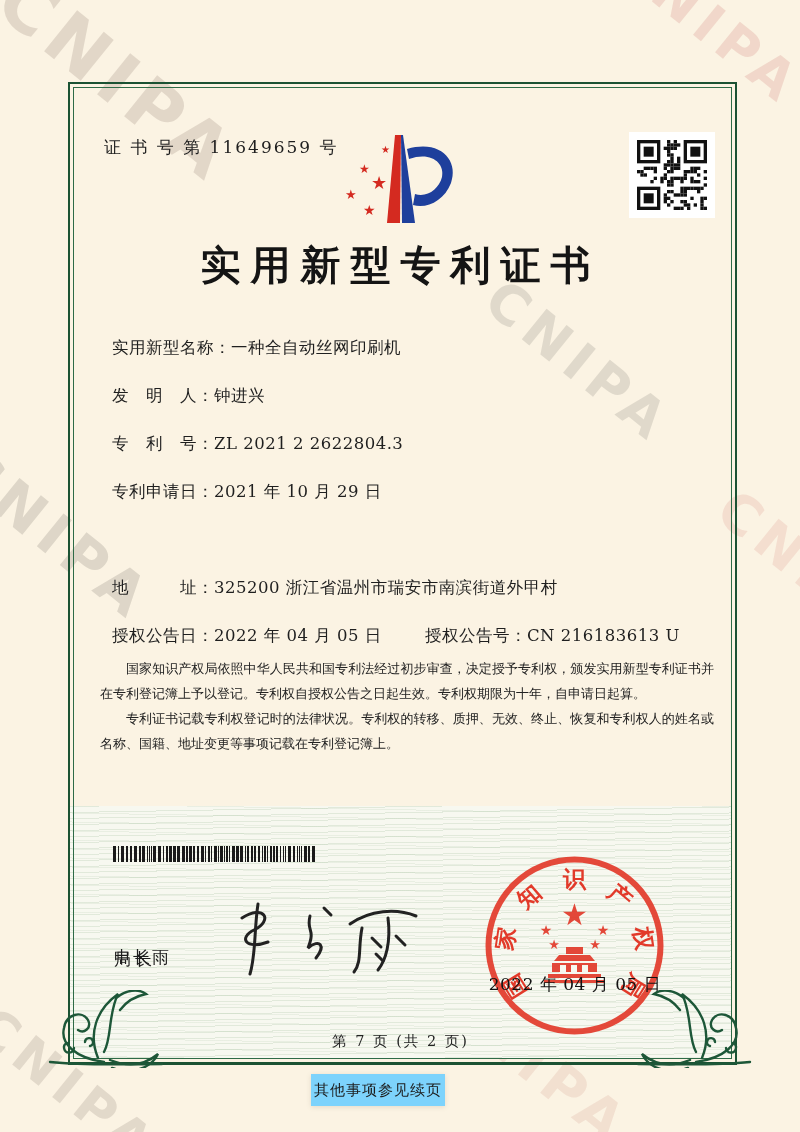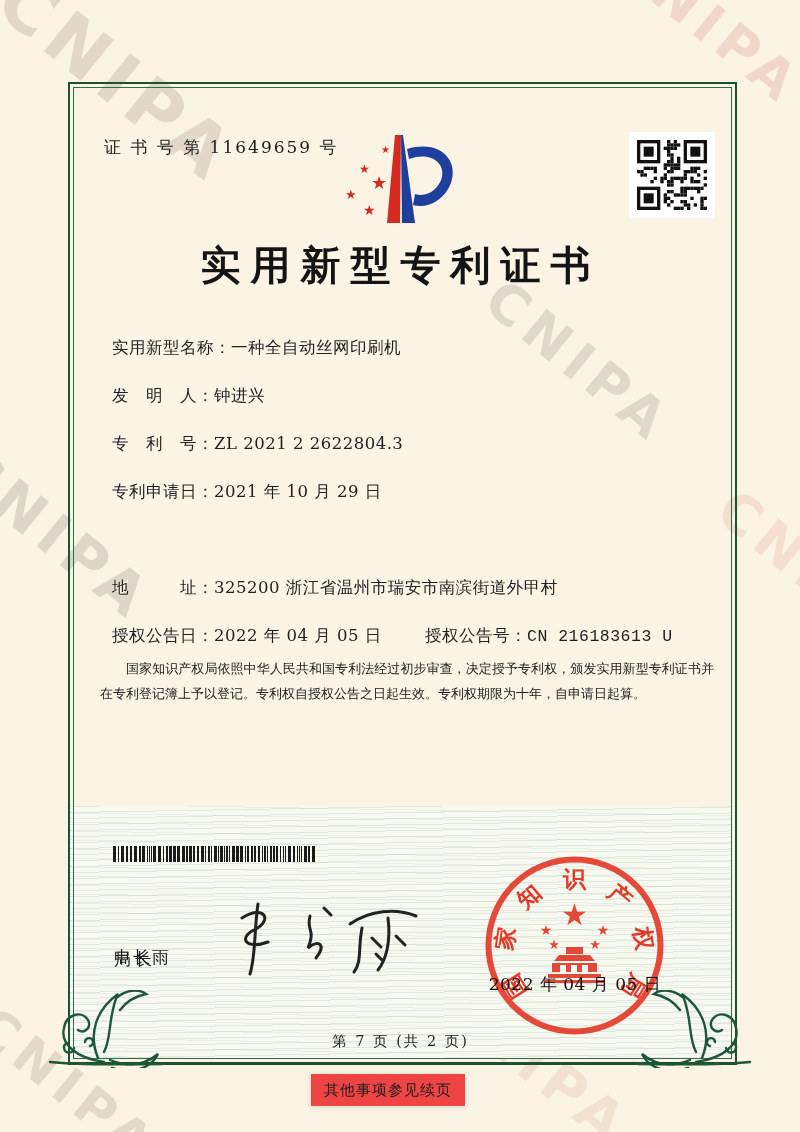--- a/index.html
+++ b/index.html
@@ -18,42 +18,42 @@
   .abs{position:absolute;z-index:3;}
   .cert-no{left:104px;top:136px;font-size:17px;letter-spacing:2px;color:#1e1e1e;}
   .logo{left:333px;top:130px;width:126px;height:100px;}
   .qr-box{left:629px;top:132px;width:86px;height:86px;background:#ffffff;}
   .qr-box svg{position:absolute;left:8px;top:8px;}
   .title{left:68px;top:238px;width:665px;text-align:center;font-size:40px;font-weight:bold;
       letter-spacing:10px;color:#141414;}
   .field-row{left:112px;width:560px;font-size:16.5px;color:#1f1f1f;letter-spacing:0.5px;white-space:nowrap;}
   .field-label{display:inline;}
   .field-value{display:inline;}
-  .pair2{position:absolute;left:313px;top:0;white-space:nowrap;font-family:Liberation Mono, monospace;}
+  .pair2{position:absolute;left:313px;top:0;white-space:nowrap;}
   .paragraphs{left:100px;top:656px;width:614px;font-size:13px;line-height:25px;color:#222;
       text-align:justify;}
   .paragraphs p{margin:0;text-indent:2em;}
   .barcode{left:113px;top:846px;width:205px;height:16px;display:flex;align-items:stretch;}
   .barcode div{height:100%;}
   .issuer-title{left:114px;top:912px;font-size:17px;letter-spacing:4px;color:#1d1d1d;
       font-family:"DejaVu Sans","Liberation Sans",sans-serif;margin-top:36px;}
   .issuer-name{left:114px;top:946px;font-size:17px;letter-spacing:2px;color:#1d1d1d;
       font-family:"DejaVu Sans","Liberation Sans",sans-serif;}
   .signature{left:228px;top:890px;width:205px;height:92px;}
   .seal{left:482px;top:853px;width:185px;height:185px;z-index:3;}
   .seal-ring-char{font-size:23px;font-weight:bold;fill:#e23a2a;text-anchor:middle;
       font-family:"DejaVu Serif","Liberation Serif",serif;}
   .seal-date{left:486px;top:973px;width:178px;text-align:center;font-size:17px;color:#111;
       letter-spacing:0.5px;z-index:4;}
   .flourish{z-index:4;}
   .flourish-left{left:46px;top:990px;width:118px;height:78px;}
   .flourish-right{left:636px;top:990px;width:118px;height:78px;transform:scaleX(-1);}
   .page-info{left:68px;top:1032px;width:665px;text-align:center;font-size:14.5px;color:#222;
       letter-spacing:2px;}
-  .note-box{left:311px;top:1074px;width:154px;height:32px;background:#ef4444;z-index:3;
+  .note-box{left:311px;top:1074px;width:134px;height:32px;background:#7dd3fc;z-index:3;
       box-shadow:0 1px 5px rgba(120,110,90,0.18);display:flex;align-items:center;justify-content:center;
       font-size:15px;color:#1c1c1c;letter-spacing:1px;white-space:nowrap;}
 </style>
 </head>
 <body>
 
 <div class="page">
 
   <div class="wm" style="left:-24px;top:36px;font-size:72px;color:rgba(187,171,158,0.38);">CNIPA</div>
   <div class="wm" style="left:598px;top:-8px;font-size:54px;color:rgba(228,181,170,0.45);">CNIPA</div>
@@ -222,20 +222,21 @@
   </div>
   <div class="abs field-row" style="top:625px;">
     <span class="field-label">授权公告日：</span><span class="field-value">2022 年 04 月 05 日</span>
     <span class="pair2">
       <span class="field-label">授权公告号：</span><span class="field-value">CN 216183613 U</span>
     </span>
   </div>
 
   <div class="abs paragraphs">
     <p>国家知识产权局依照中华人民共和国专利法经过初步审查，决定授予专利权，颁发实用新型专利证书并在专利登记簿上予以登记。专利权自授权公告之日起生效。专利权期限为十年，自申请日起算。</p>
+    <p>专利证书记载专利权登记时的法律状况。专利权的转移、质押、无效、终止、恢复和专利权人的姓名或名称、国籍、地址变更等事项记载在专利登记簿上。</p>
   </div>
 
   <div class="abs barcode" id="barcode">
       <div style="width:3px;background:#1a1a1a;"></div>
       <div style="width:2px;"></div>
       <div style="width:1px;background:#1a1a1a;"></div>
       <div style="width:2px;"></div>
       <div style="width:3px;background:#1a1a1a;"></div>
       <div style="width:2px;"></div>
       <div style="width:2px;background:#1a1a1a;"></div>

